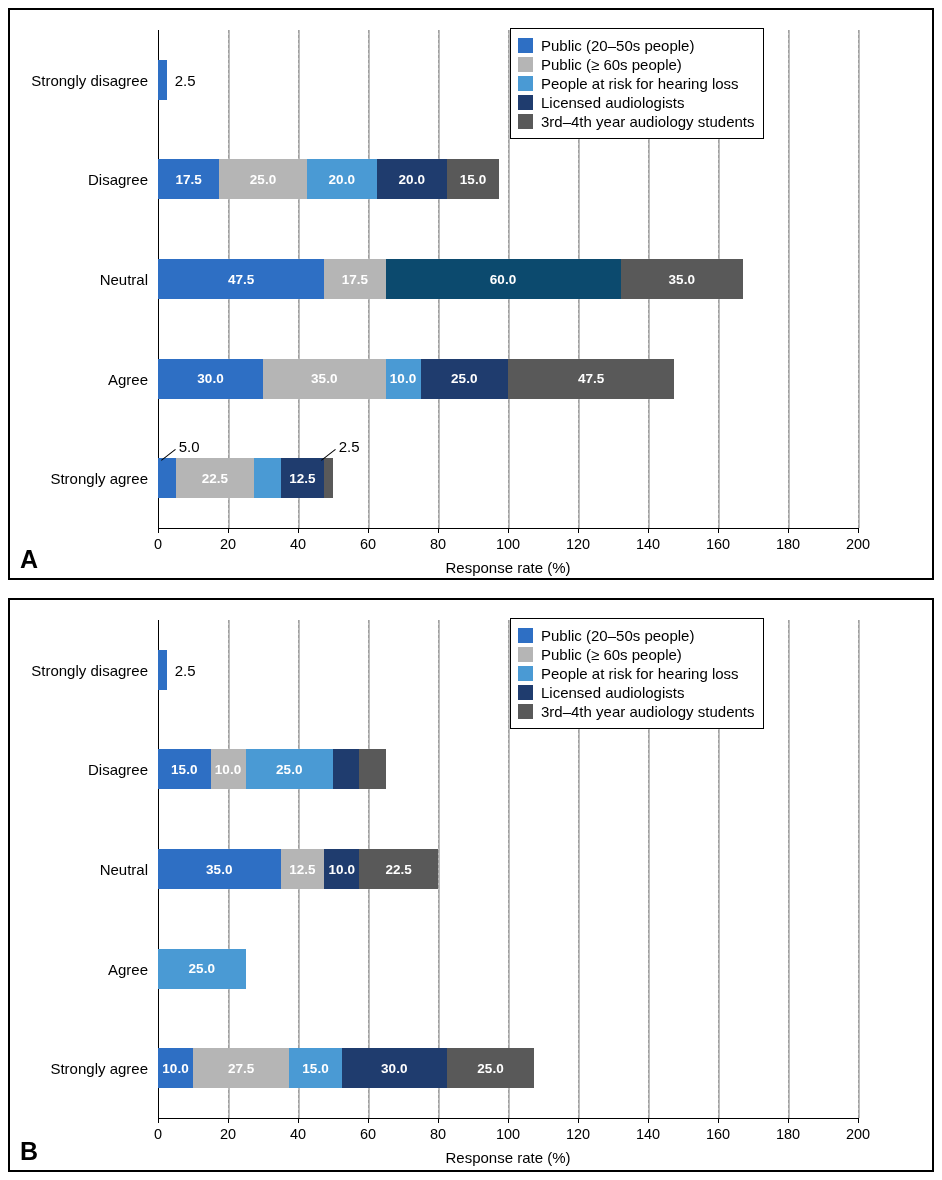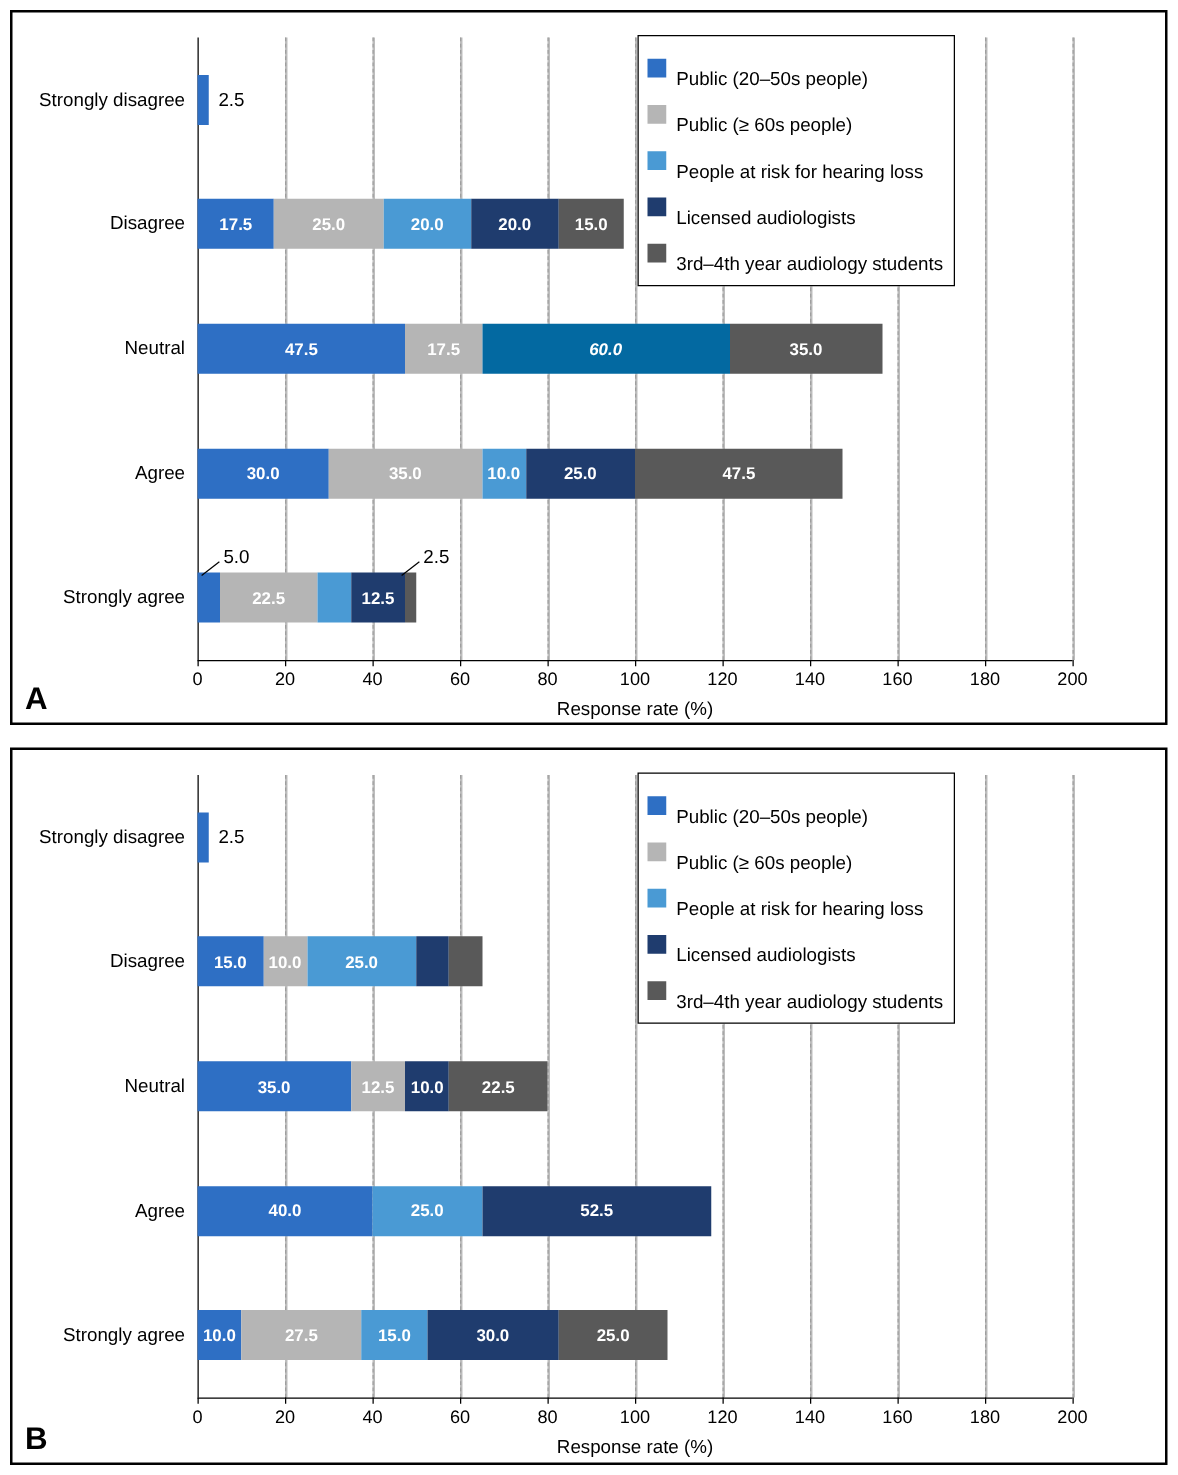--- a/index.html
+++ b/index.html
@@ -15,21 +15,21 @@
   .tick{position:absolute;width:1px;height:5px;background:#000;}
   .ticklabel{position:absolute;font-size:14.5px;color:#000;text-align:center;transform:translateX(-50%);}
   .catlabel{position:absolute;font-size:15px;color:#000;text-align:right;transform:translateY(-50%);}
   .xlabel{position:absolute;font-size:15px;color:#000;text-align:center;}
   .bar-row{position:absolute;height:40px;display:flex;}
   .seg{height:100%;display:flex;align-items:center;justify-content:center;color:#fff;font-size:13.5px;font-weight:bold;box-sizing:border-box;}
   .outlabel{position:absolute;font-size:15px;color:#000;transform:translateY(-50%);}
   .legend{position:absolute;border:1px solid #000;background:#fff;padding:6px 9px 6px 7px;box-sizing:border-box;}
   .legend-item{display:flex;align-items:center;margin:2px 0;}
   .legend-swatch{width:15px;height:15px;margin-right:8px;flex:0 0 auto;}
-  .legend-text{font-size:15px;color:#000;white-space:nowrap;margin-top:18px;}
+  .legend-text{font-size:15px;color:#000;white-space:nowrap;}
   .callout-line{position:absolute;background:#000;height:1px;transform-origin:0 0;}
   .callout-text{position:absolute;font-size:15px;color:#000;transform:translateY(-50%);}
 </style>
 </head>
 <body>
 
 <div id="page">
 
   <div class="panel" id="panel-a">
     <div class="panel-letter">A</div>
@@ -78,21 +78,21 @@
         <div class="seg" style="width: 61.25px; background: rgb(46, 111, 196);">17.5</div>
         <div class="seg" style="width: 87.5px; background: rgb(181, 181, 181);">25.0</div>
         <div class="seg" style="width: 70px; background: rgb(74, 154, 212);">20.0</div>
         <div class="seg" style="width: 70px; background: rgb(31, 60, 110);">20.0</div>
         <div class="seg" style="width: 52.5px; background: rgb(89, 89, 89);">15.0</div>
       </div>
       <div class="catlabel" style="left: 0px; width: 138px; top: 269px;">Neutral</div>
       <div class="bar-row" style="left: 148px; top: 249px;">
         <div class="seg" style="width: 166.25px; background: rgb(46, 111, 196);">47.5</div>
         <div class="seg" style="width: 61.25px; background: rgb(181, 181, 181);">17.5</div>
-        <div class="seg" style="width: 198px; background: #0369a1; font-style: italic;">60.0</div>
+        <div class="seg" style="width: 235px; background: #0c4a6e;">60.0</div>
         <div class="seg" style="width: 122.5px; background: rgb(89, 89, 89);">35.0</div>
       </div>
       <div class="catlabel" style="left: 0px; width: 138px; top: 368.6px;">Agree</div>
       <div class="bar-row" style="left: 148px; top: 348.6px;">
         <div class="seg" style="width: 105px; background: rgb(46, 111, 196);">30.0</div>
         <div class="seg" style="width: 122.5px; background: rgb(181, 181, 181);">35.0</div>
         <div class="seg" style="width: 35px; background: rgb(74, 154, 212);">10.0</div>
         <div class="seg" style="width: 87.5px; background: rgb(31, 60, 110);">25.0</div>
         <div class="seg" style="width: 166.25px; background: rgb(89, 89, 89);">47.5</div>
       </div>
@@ -184,23 +184,21 @@
       </div>
       <div class="catlabel" style="left: 0px; width: 138px; top: 269px;">Neutral</div>
       <div class="bar-row" style="left: 148px; top: 249px;">
         <div class="seg" style="width: 122.5px; background: rgb(46, 111, 196);">35.0</div>
         <div class="seg" style="width: 43.75px; background: rgb(181, 181, 181);">12.5</div>
         <div class="seg" style="width: 35px; background: rgb(31, 60, 110);">10.0</div>
         <div class="seg" style="width: 78.75px; background: rgb(89, 89, 89);">22.5</div>
       </div>
       <div class="catlabel" style="left: 0px; width: 138px; top: 368.6px;">Agree</div>
       <div class="bar-row" style="left: 148px; top: 348.6px;">
-        <div class="seg" style="width: 140px; background: rgb(46, 111, 196);">40.0</div>
         <div class="seg" style="width: 87.5px; background: rgb(74, 154, 212);">25.0</div>
-        <div class="seg" style="width: 183.75px; background: rgb(31, 60, 110);">52.5</div>
       </div>
       <div class="catlabel" style="left: 0px; width: 138px; top: 468.2px;">Strongly agree</div>
       <div class="bar-row" style="left: 148px; top: 448.2px;">
         <div class="seg" style="width: 35px; background: rgb(46, 111, 196);">10.0</div>
         <div class="seg" style="width: 96.25px; background: rgb(181, 181, 181);">27.5</div>
         <div class="seg" style="width: 52.5px; background: rgb(74, 154, 212);">15.0</div>
         <div class="seg" style="width: 105px; background: rgb(31, 60, 110);">30.0</div>
         <div class="seg" style="width: 87.5px; background: rgb(89, 89, 89);">25.0</div>
       </div>
       <div class="legend" style="left: 500px; top: 18px;">

